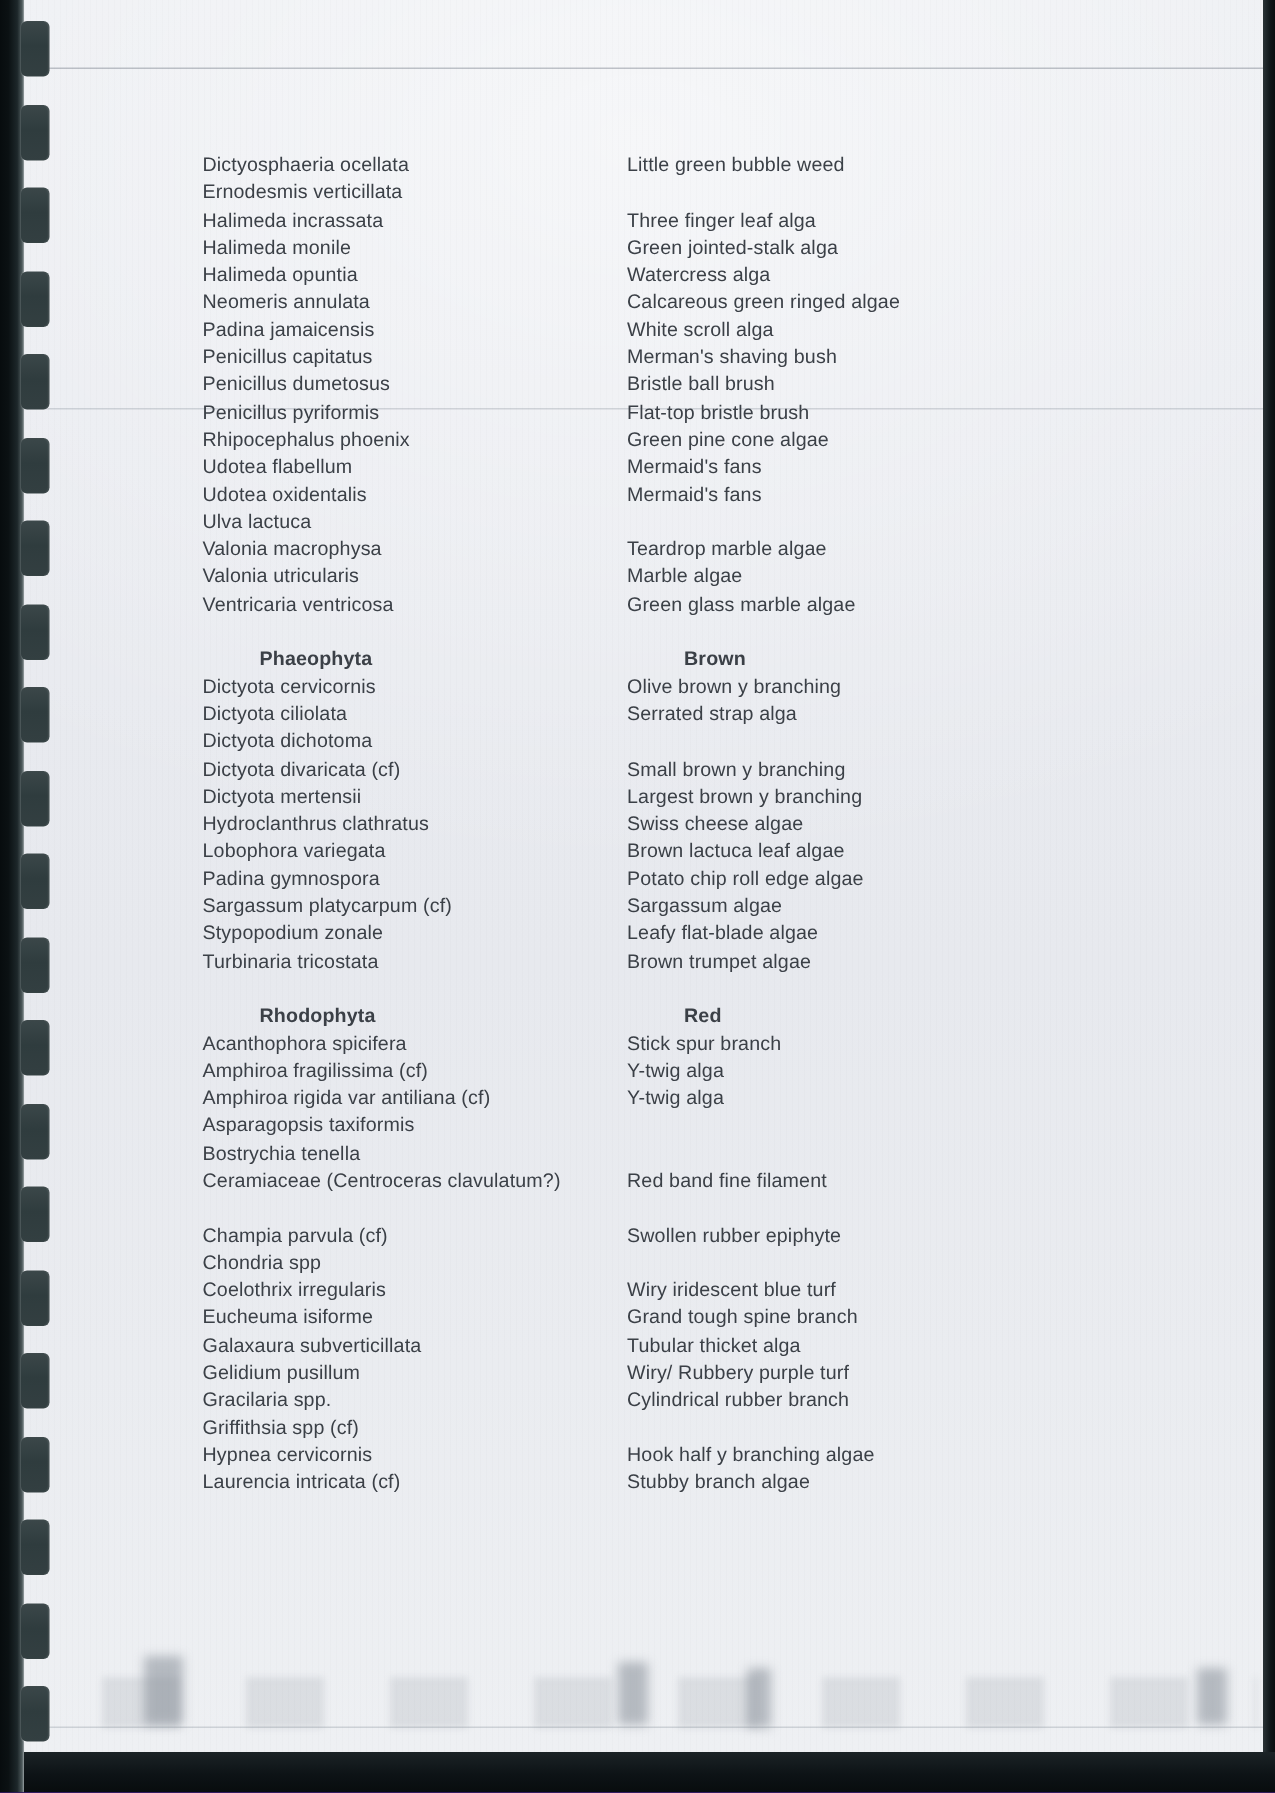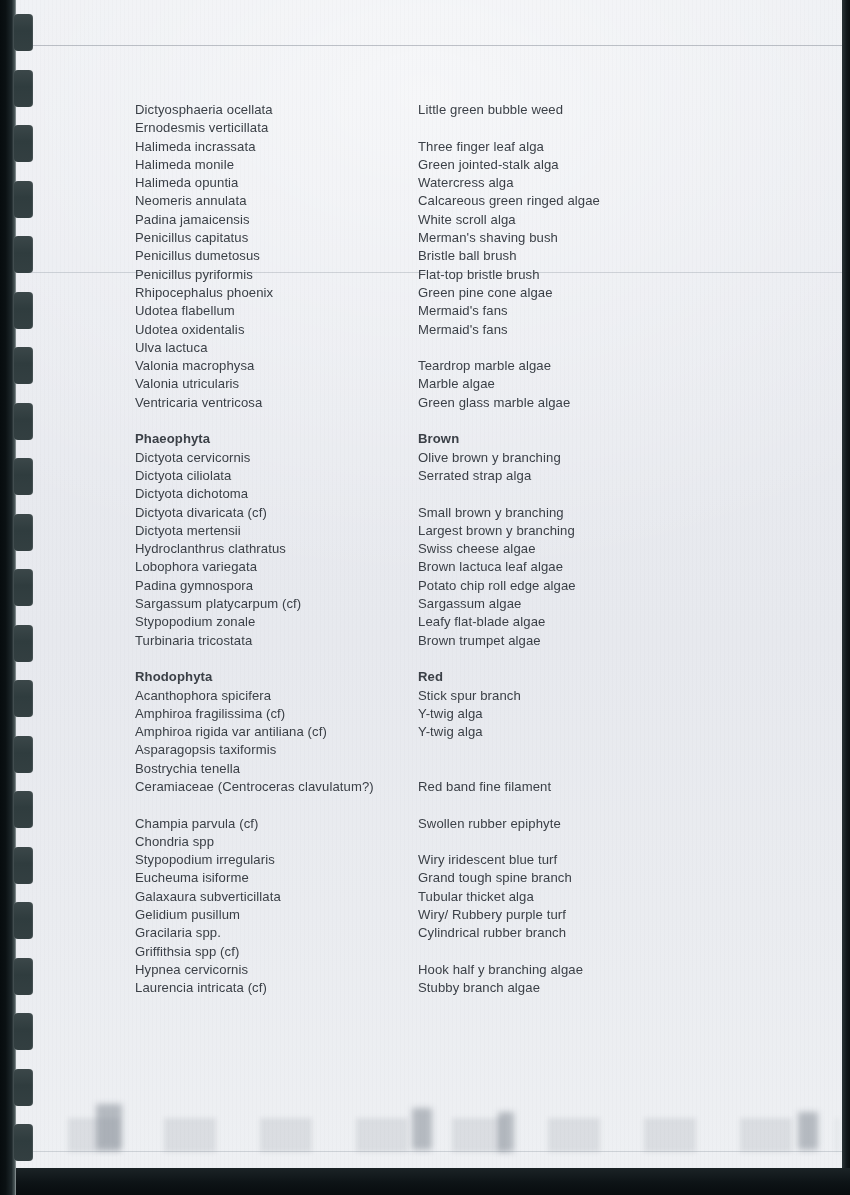--- a/index.html
+++ b/index.html
@@ -130,21 +130,21 @@
     white-space: normal;
   }
   .com {
     position: absolute;
     left: 283px;
     top: 0;
     width: 370px;
     white-space: nowrap;
   }
   .entry.header .sci,
-  .entry.header .com { font-weight: bold; }
+  .entry.header .com { font-weight: bold; margin-left: 38px; }
   .spacer { display: block; height: 18.3px; }
 
   
   .smudge {
     position: absolute;
     z-index: 4;
     filter: blur(3.4px);
     opacity: 0.5;
     background: #7d858f;
     border-radius: 2px;
@@ -331,21 +331,21 @@
         </div>
         <div class="entry">
           <span class="sci">Champia parvula (cf)</span>
           <span class="com">Swollen rubber epiphyte</span>
         </div>
         <div class="entry">
           <span class="sci">Chondria spp</span>
           <span class="com"></span>
         </div>
         <div class="entry">
-          <span class="sci">Stypopodium irregularis</span>
+          <span class="sci">Coelothrix irregularis</span>
           <span class="com">Wiry iridescent blue turf</span>
         </div>
         <div class="entry">
           <span class="sci">Eucheuma isiforme</span>
           <span class="com">Grand tough spine branch</span>
         </div>
         <div class="entry">
           <span class="sci">Galaxaura subverticillata</span>
           <span class="com">Tubular thicket alga</span>
         </div>

